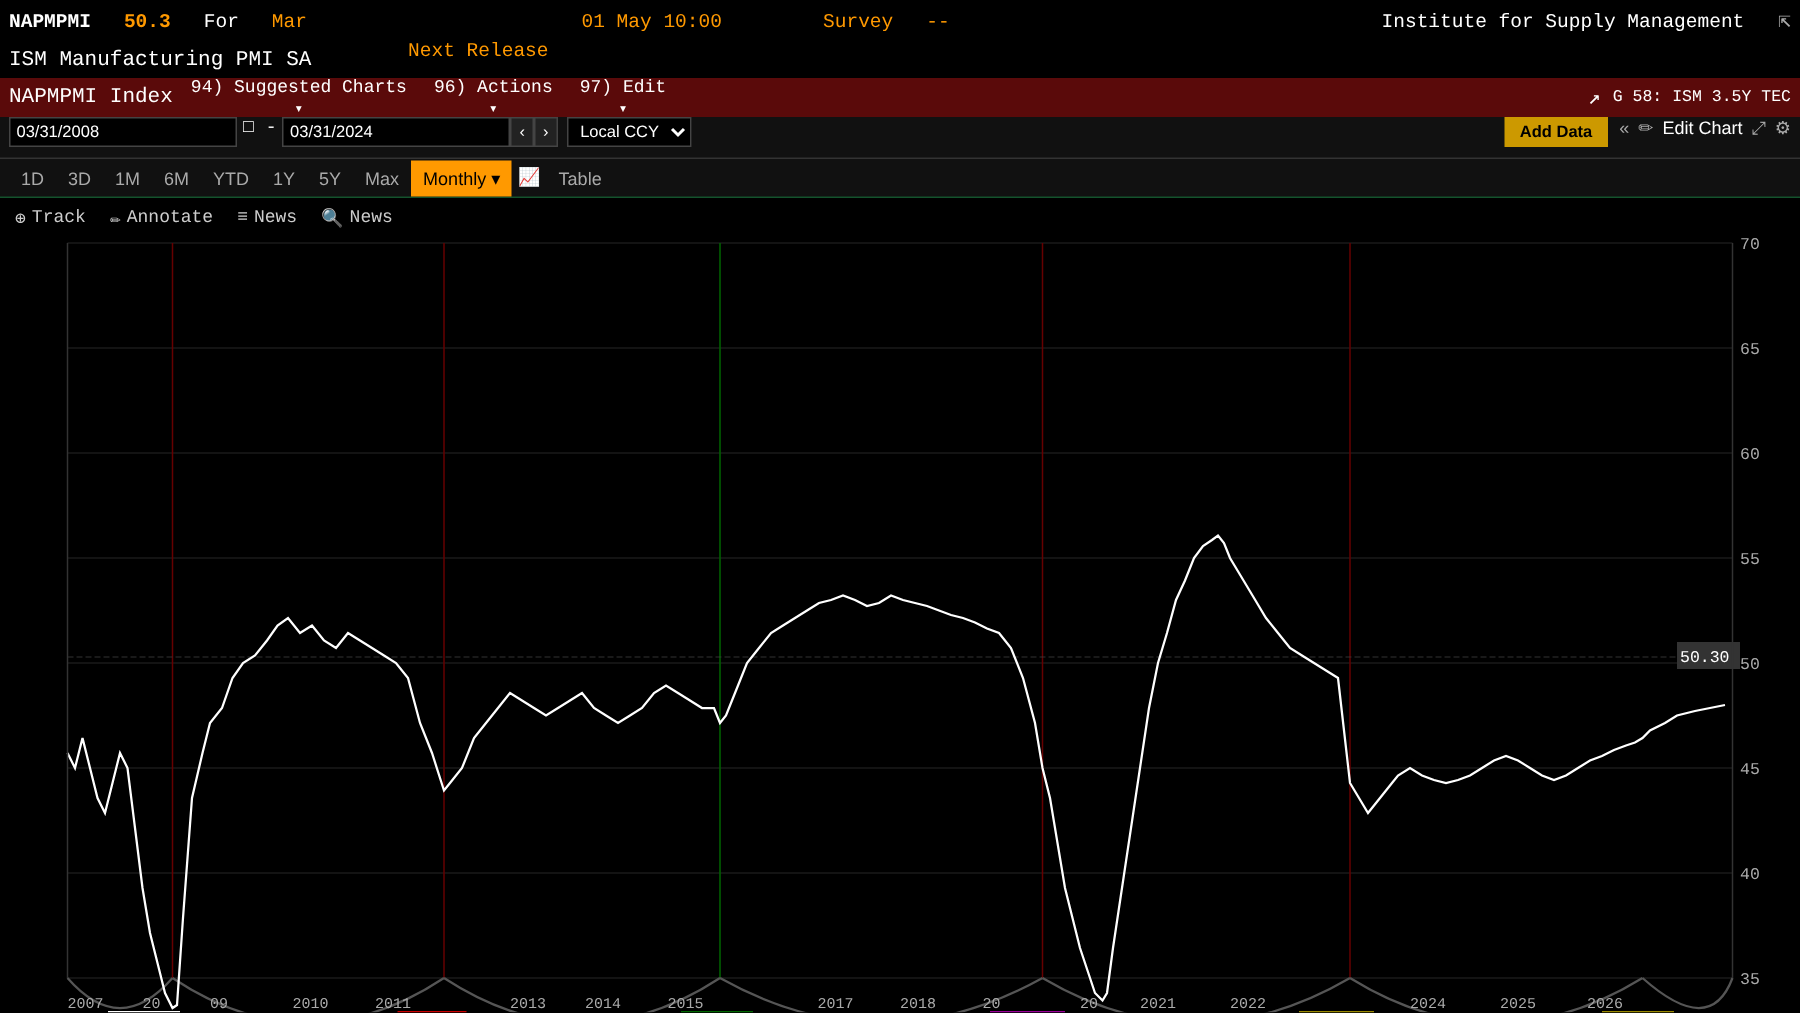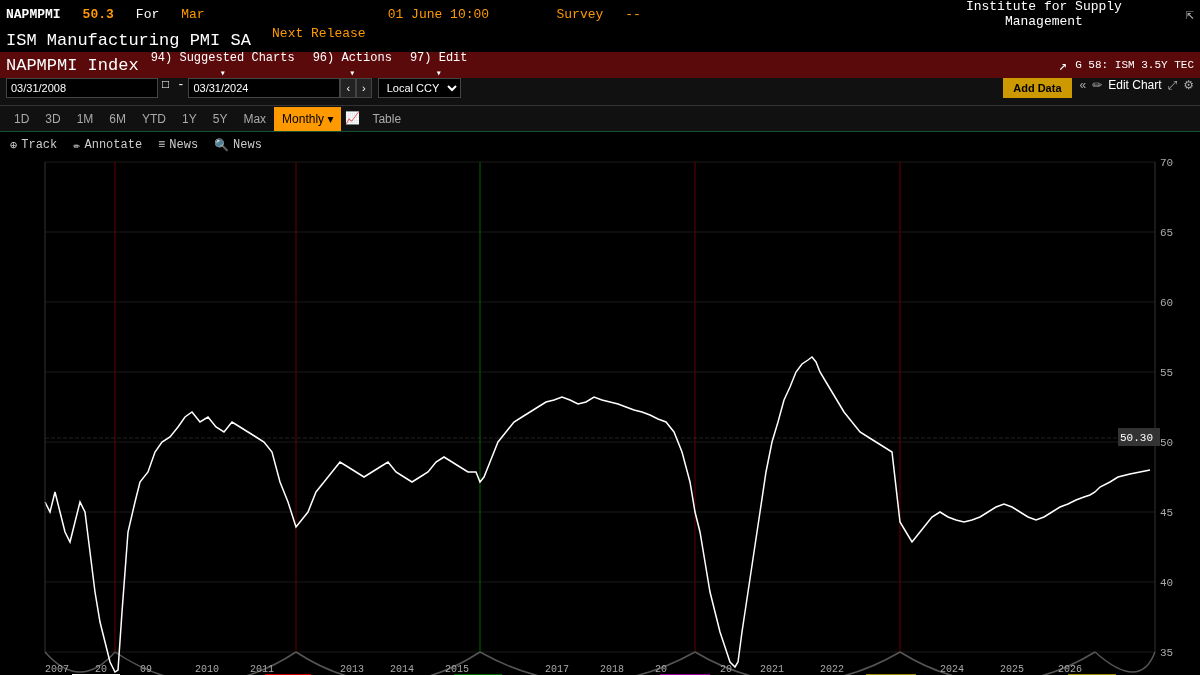--- a/index.html
+++ b/index.html
@@ -46,21 +46,21 @@
     }
 
     .header-row2 {
       display: flex;
       align-items: center;
       padding: 2px 6px;
       background: #000;
       height: 24px;
       gap: 8px;
     }
-    .index-label { color: #fff; font-size: 17px; }
+    .index-label { color: #fff; font-size: 14px; }
 
     
     .menu-bar {
       display: flex;
       align-items: center;
       background: #5a0a0a;
       height: 26px;
       padding: 0 6px;
       gap: 6px;
     }
@@ -236,21 +236,21 @@
 </head>
 <body>
 
 <div class="header-row1">
   <span class="ticker">NAPMPMI</span>
   <span class="value">50.3</span>
   <span class="for-label">For</span>
   <span class="for-date">Mar</span>
   <span style="color:#fff;font-size:13px;">&nbsp;&nbsp;&nbsp;</span>
   <span class="next-release-label">Next Release</span>
-  <span class="next-release-date">01 June 10:00</span>
+  <span class="next-release-date">01 May 10:00</span>
   <span style="color:#fff;font-size:13px;">&nbsp;&nbsp;&nbsp;</span>
   <span class="survey-label">Survey</span>
   <span class="survey-label">--</span>
   <span class="spacer"></span>
   <span class="institute">Institute for Supply Management</span>
   <span class="header-icon">⇱</span>
 </div>
 
 <div class="header-row2">
   <span class="index-label">ISM Manufacturing PMI SA</span>

